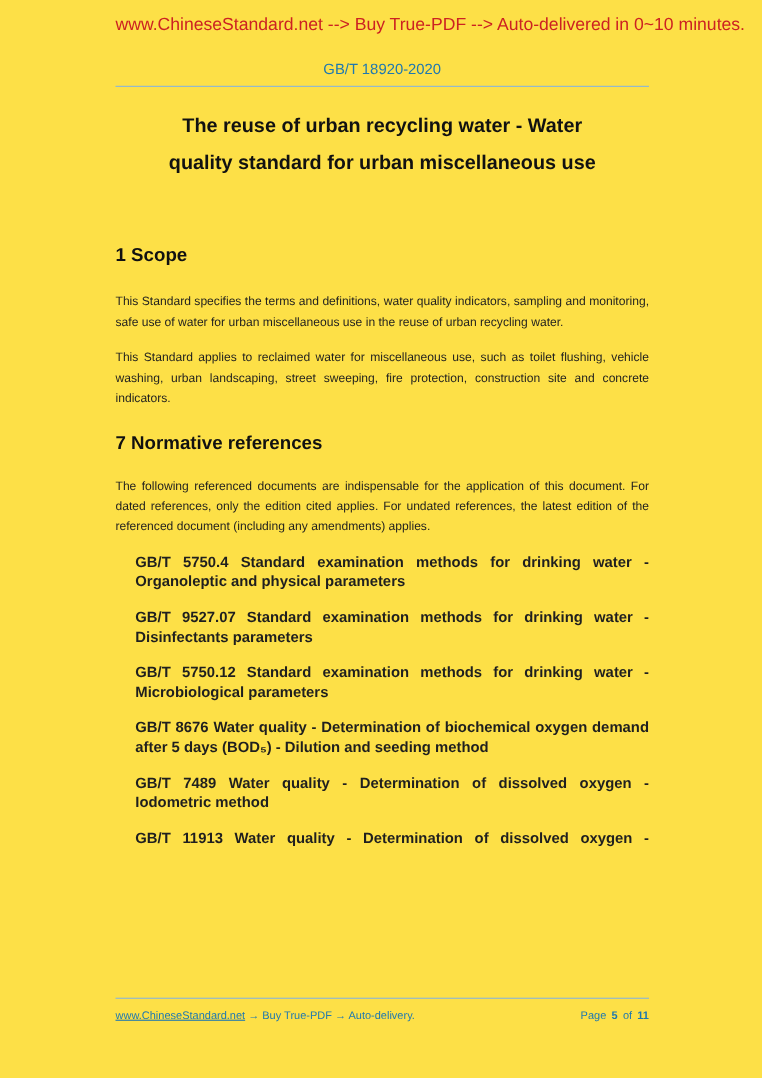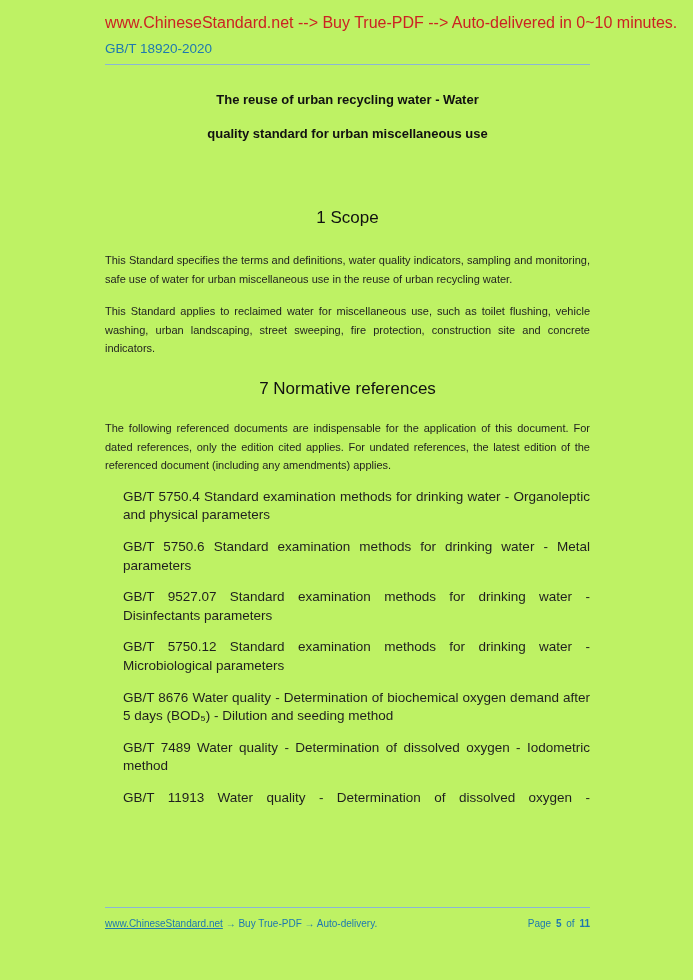--- a/index.html
+++ b/index.html
@@ -1,72 +1,72 @@
 <!DOCTYPE html>
 <html style="--banner-red: #cc2222; --brand-blue: #1e78b0; --rule-blue: #8ab6d6; --body-text: #1f1f1f;"><head>
 <meta charset="utf-8">
 <style>
   html, body { margin: 0; padding: 0; background: #ffffff; }
   .page {
     position: relative;
     width: 693px;
     height: 980px;
-    background: #bef264;
+    background: #fde047;
     font-family: "Liberation Sans", "DejaVu Sans", sans-serif;
     color: #1f1f1f;
     overflow: hidden;
     margin: 0 auto;
   }
   .content { padding: 14px 103px 0 105px; }
 
   .banner {
     text-align: center;
     font-size: 16px;
     line-height: 18px;
     color: var(--banner-red, #cc2222);
     white-space: nowrap;
   }
   .std-code {
-    margin-top: 9px;
+    margin-top: 23px;
+    text-align: center;
     font-size: 13.5px;
     line-height: 15px;
     color: var(--brand-blue, #1e78b0);
   }
   .rule {
     margin-top: 8px;
     border: none;
     border-top: 1px solid var(--rule-blue, #8ab6d6);
     height: 0;
   }
   .doc-title {
     margin-top: 18px;
     text-align: center;
-    font-size: 13px;
+    font-size: 18px;
     font-weight: bold;
     line-height: 34px;
     color: #111;
   }
   .section-heading {
     font-size: 17px;
-    font-weight: normal;
+    font-weight: bold;
     line-height: 22px;
     color: #111;
-    text-align: center;
   }
   .h-scope { margin-top: 56px; }
   .h-normative { margin-top: 20px; }
   .para {
     font-size: 11px;
     line-height: 18.6px;
     text-align: justify;
   }
   .para-1 { margin-top: 22px; }
   .para-2 { margin-top: 14px; }
   .para-intro { margin-top: 19px; }
-  .ref-list { margin-top: 13px; padding-left: 18px; }
+  .ref-list { margin-top: 13px; padding-left: 18px; font-weight: bold; }
   .ref-item {
     margin: 0 0 13px 0;
     font-size: 13.5px;
     line-height: 18.6px;
     text-align: justify;
   }
   .ref-item.justify-last { text-align-last: justify; }
 
   .footer {
     position: absolute;
@@ -118,21 +118,20 @@
 
     <p class="para para-1">This Standard specifies the terms and definitions, water quality indicators, sampling and monitoring, safe use of water for urban miscellaneous use in the reuse of urban recycling water.</p>
     <p class="para para-2">This Standard applies to reclaimed water for miscellaneous use, such as toilet flushing, vehicle washing, urban landscaping, street sweeping, fire protection, construction site and concrete indicators.</p>
 
     <div class="section-heading h-normative">7 Normative references</div>
 
     <p class="para para-intro">The following referenced documents are indispensable for the application of this document. For dated references, only the edition cited applies. For undated references, the latest edition of the referenced document (including any amendments) applies.</p>
 
     <div class="ref-list">
       <p class="ref-item">GB/T 5750.4 Standard examination methods for drinking water - Organoleptic and physical parameters</p>
-      <p class="ref-item">GB/T 5750.6 Standard examination methods for drinking water - Metal parameters</p>
       <p class="ref-item">GB/T 9527.07 Standard examination methods for drinking water - Disinfectants parameters</p>
       <p class="ref-item">GB/T 5750.12 Standard examination methods for drinking water - Microbiological parameters</p>
       <p class="ref-item">GB/T 8676 Water quality - Determination of biochemical oxygen demand after 5 days (BOD₅) - Dilution and seeding method</p>
       <p class="ref-item">GB/T 7489 Water quality - Determination of dissolved oxygen - Iodometric method</p>
       <p class="ref-item justify-last">GB/T 11913 Water quality - Determination of dissolved oxygen -</p>
     </div>
 
   </div>
 
   <div class="footer">

